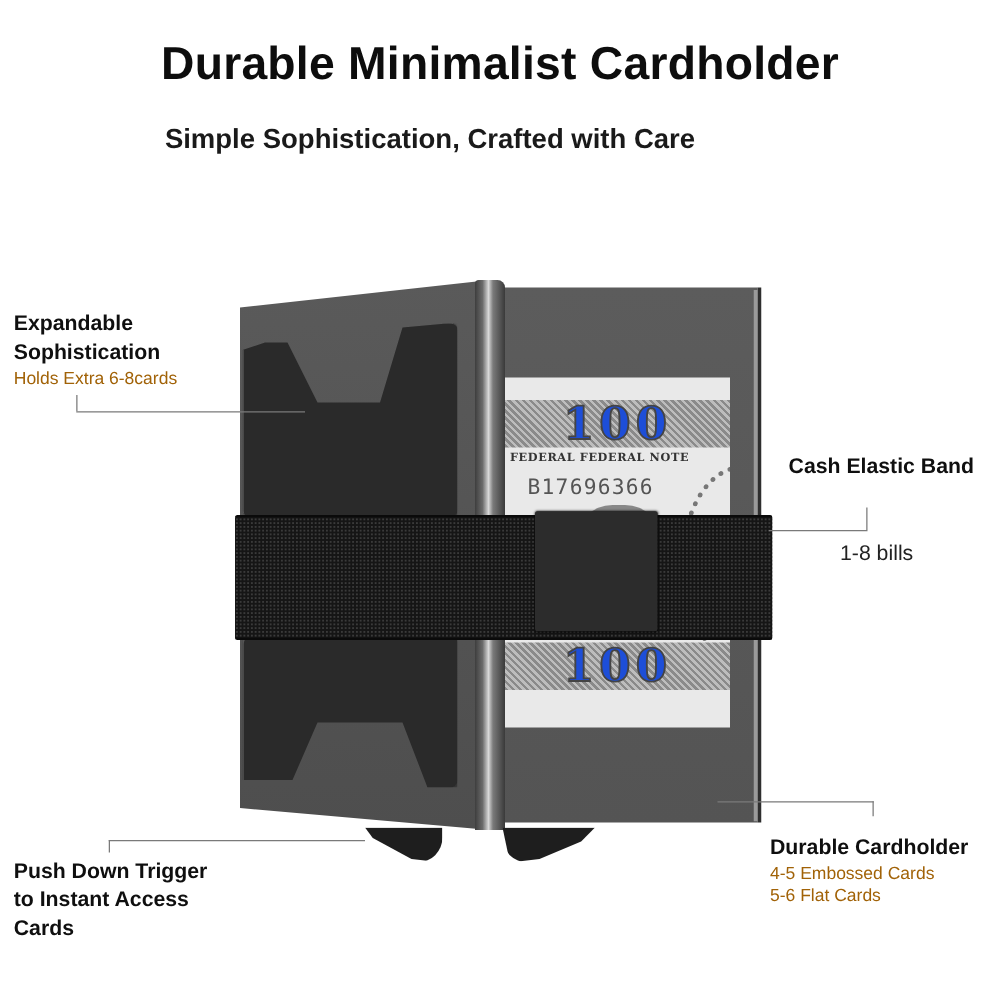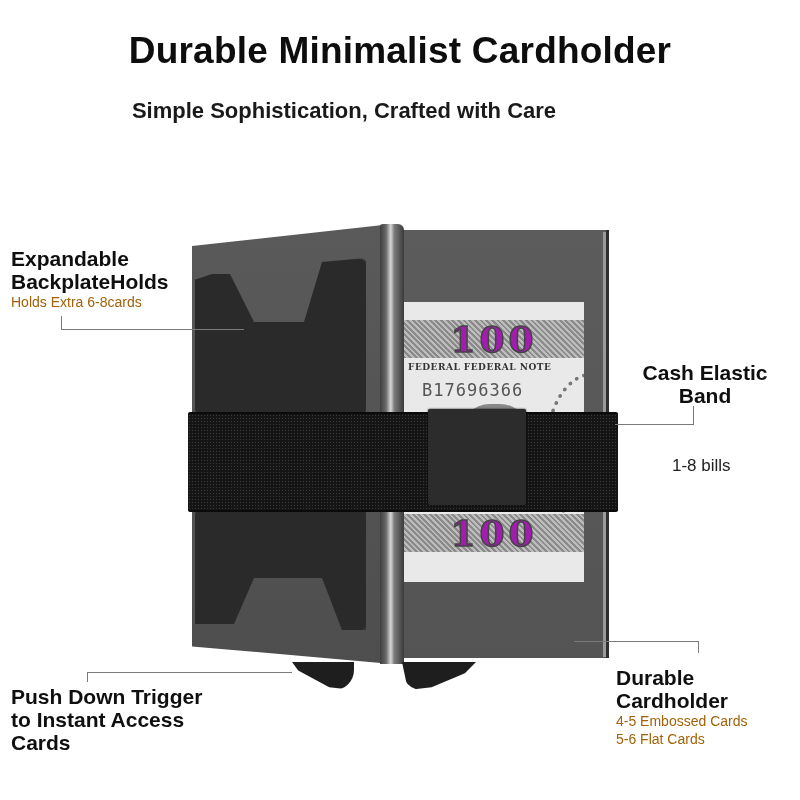--- a/index.html
+++ b/index.html
@@ -1,21 +1,21 @@
 <!DOCTYPE html>
 <html><head>
   <meta charset="utf-8">
   <style>
     html, body { margin: 0; padding: 0; background: #ffffff; }
     body { width: 800px; height: 800px; position: relative; overflow: hidden; font-family: "Liberation Sans", "DejaVu Sans", sans-serif; color: #111; }
     .title { position: absolute; top: 30px; left: 0; width: 800px; text-align: center; font-size: 37px; font-weight: bold; letter-spacing: 0.2px; color: #0d0d0d; }
     .subtitle { position: absolute; top: 98px; left: 0; width: 688px; text-align: center; font-size: 22px; font-weight: bold; color: #1a1a1a; }
 
     .callout { position: absolute; color: #111; }
-    .callout .head { font-weight: bold; font-size: 21px; line-height: 23px; color: #0f0f0f; }
+    .callout .head { font-weight: bold; font-size: 17px; line-height: 23px; color: #0f0f0f; }
     .callout .sub { font-size: 14px; line-height: 18px; color: #a16207; }
     .callout .sub.large { font-size: 17px; line-height: 22px; color: #222; }
 
     .leader { position: absolute; background: #7a7a7a; }
 
     
     .wallet { position: absolute; left: 0; top: 0; width: 800px; height: 800px; }
     .panel-left { position: absolute; left: 192px; top: 224px; width: 200px; height: 440px;
       background: linear-gradient(180deg, #5a5a5a 0%, #555 40%, #4e4e4e 100%);
       clip-path: polygon(0 22px, 100% 0, 100% 100%, 0 96%); }
@@ -31,21 +31,21 @@
     .bp-top { left: 194px; top: 258px; width: 172px; height: 156px;
       clip-path: polygon(0 22px, 18px 16px, 36px 16px, 60px 64px, 110px 64px, 128px 4px, 172px 0, 172px 100%, 0 100%); }
     .bp-bottom { left: 194px; top: 508px; width: 172px; height: 122px;
       clip-path: polygon(0 0, 172px 0, 172px 122px, 148px 122px, 128px 70px, 60px 70px, 40px 116px, 0 116px); }
 
     .bill { position: absolute; left: 404px; top: 302px; width: 180px; height: 280px; background: #e9e9e9; overflow: hidden; }
     .bill-band { position: absolute; left: 0; width: 180px; height: 38px;
       background: repeating-linear-gradient(45deg, #8a8a8a 0 2px, #bdbdbd 2px 4px); }
     .bill-band.top { top: 18px; }
     .bill-band.bottom { top: 212px; }
-    .bill-100 { position: absolute; left: 0; width: 180px; text-align: center; font-family: "DejaVu Serif", serif; font-weight: bold; font-size: 36px; letter-spacing: 4px; color: #a21caf; -webkit-text-stroke: 1.5px #444; line-height: 38px; }
+    .bill-100 { position: absolute; left: 0; width: 180px; text-align: center; font-family: "DejaVu Serif", serif; font-weight: bold; font-size: 36px; letter-spacing: 4px; color: #1d4ed8; -webkit-text-stroke: 1.5px #444; line-height: 38px; }
     .bill-100.top { top: 18px; }
     .bill-100.bottom { top: 212px; }
     .bill-frn { position: absolute; top: 60px; left: 4px; font-family: "DejaVu Serif", serif; font-weight: bold; font-size: 9px; color: #333; letter-spacing: 0.5px; }
     .bill-serial { position: absolute; top: 78px; left: 18px; font-family: "DejaVu Sans Mono", monospace; font-size: 17px; color: #555; letter-spacing: 1px; }
     .bill-treasurer { position: absolute; top: 200px; left: 36px; font-family: "DejaVu Serif", serif; font-style: italic; font-size: 7px; color: #555; }
     .bill-portrait { position: absolute; left: 140px; top: 70px; width: 90px; height: 150px; border-radius: 50%; border: 4px dotted #777; }
     .bill-seal { position: absolute; left: 56px; top: 102px; width: 70px; height: 30px; border-radius: 35px 35px 0 0; background: #888; }
 
     .band { position: absolute; left: 188px; top: 412px; width: 430px; height: 96px;
       background: #151515;
@@ -98,21 +98,21 @@
 <div class="leader" style="left:615px; top:424px; width:79px; height:1px;"></div>
 
 <div class="leader" style="left:574px; top:641px; width:125px; height:1px;"></div>
 <div class="leader" style="left:698px; top:641px; width:1px; height:12px;"></div>
 
 <div class="leader" style="left:87px; top:672px; width:1px; height:10px;"></div>
 <div class="leader" style="left:87px; top:672px; width:205px; height:1px;"></div>
 
 <div class="callout" style="left:11px; top:247px;">
   <div class="head">Expandable</div>
-  <div class="head">BackplateHolds</div>
+  <div class="head">Sophistication</div>
   <div class="sub">Holds Extra 6-8cards</div>
 </div>
 
 <div class="callout" style="left:625px; top:361px; text-align:center; width:160px;">
   <div class="head">Cash Elastic Band</div>
   <div class="sub large" style="text-align:left; padding-left:47px;margin-top:48px;">1-8 bills</div>
 </div>
 
 <div class="callout" style="left:616px; top:666px;">
   <div class="head">Durable Cardholder</div>

